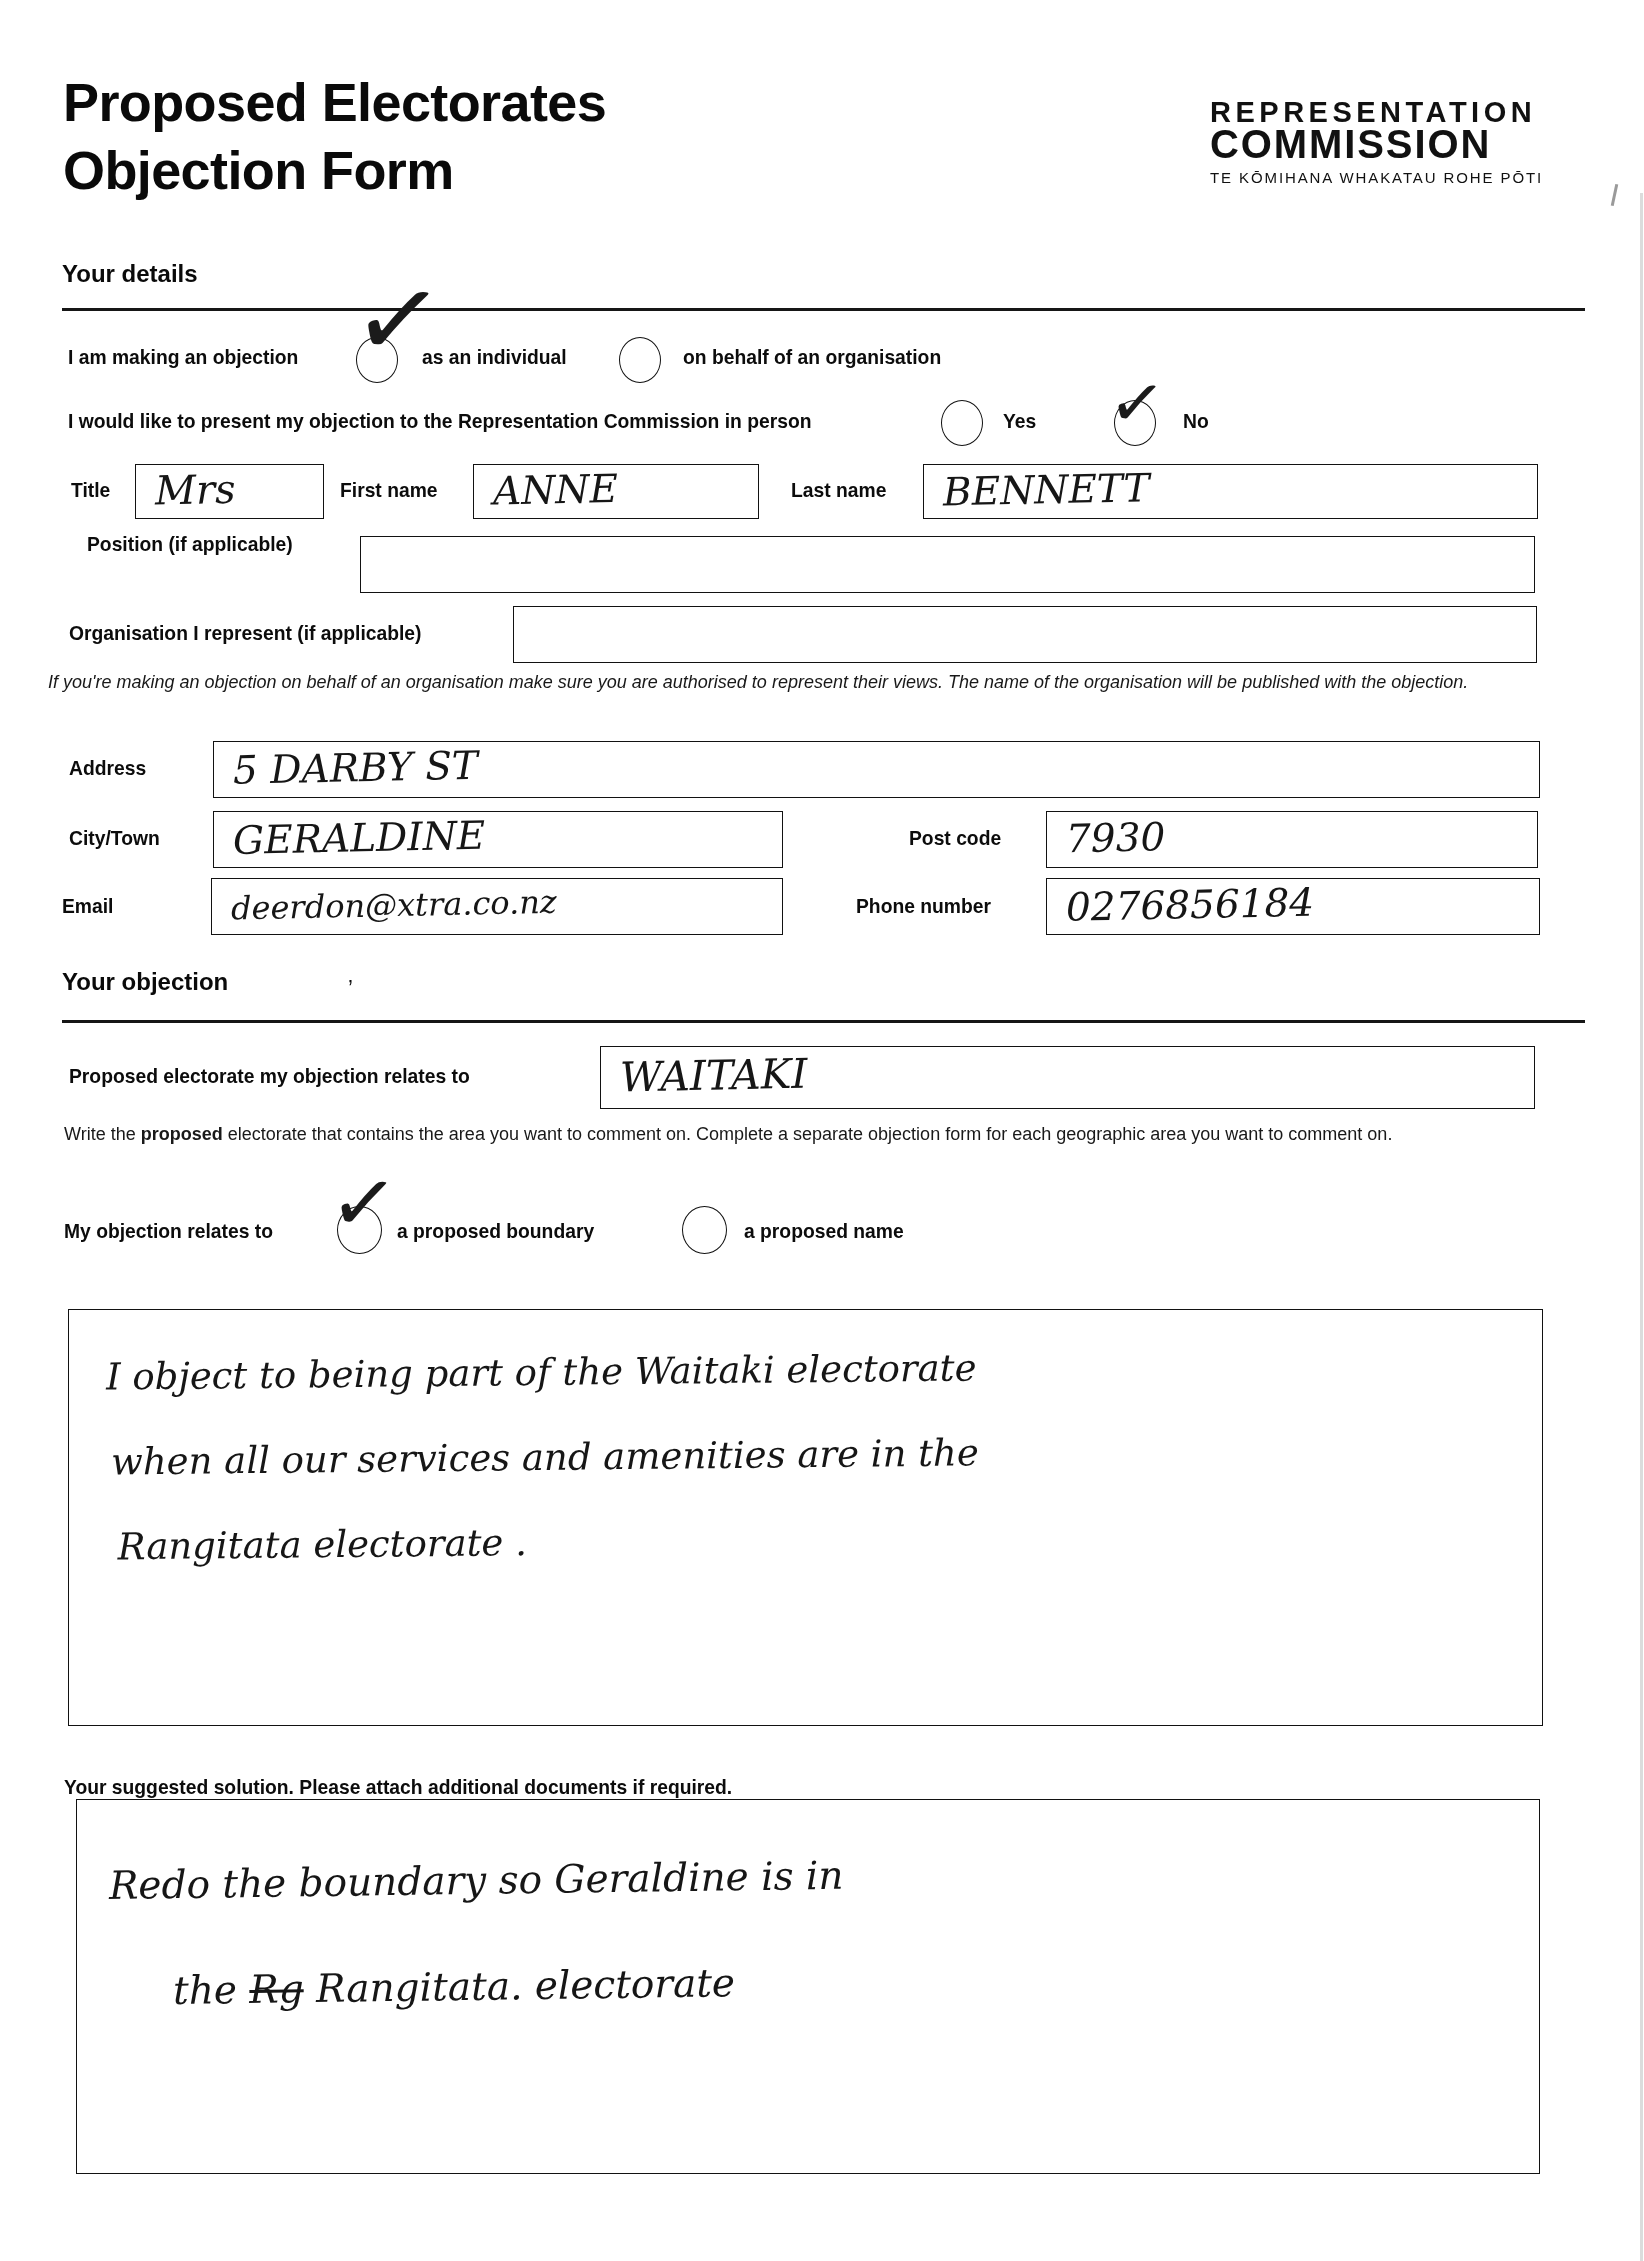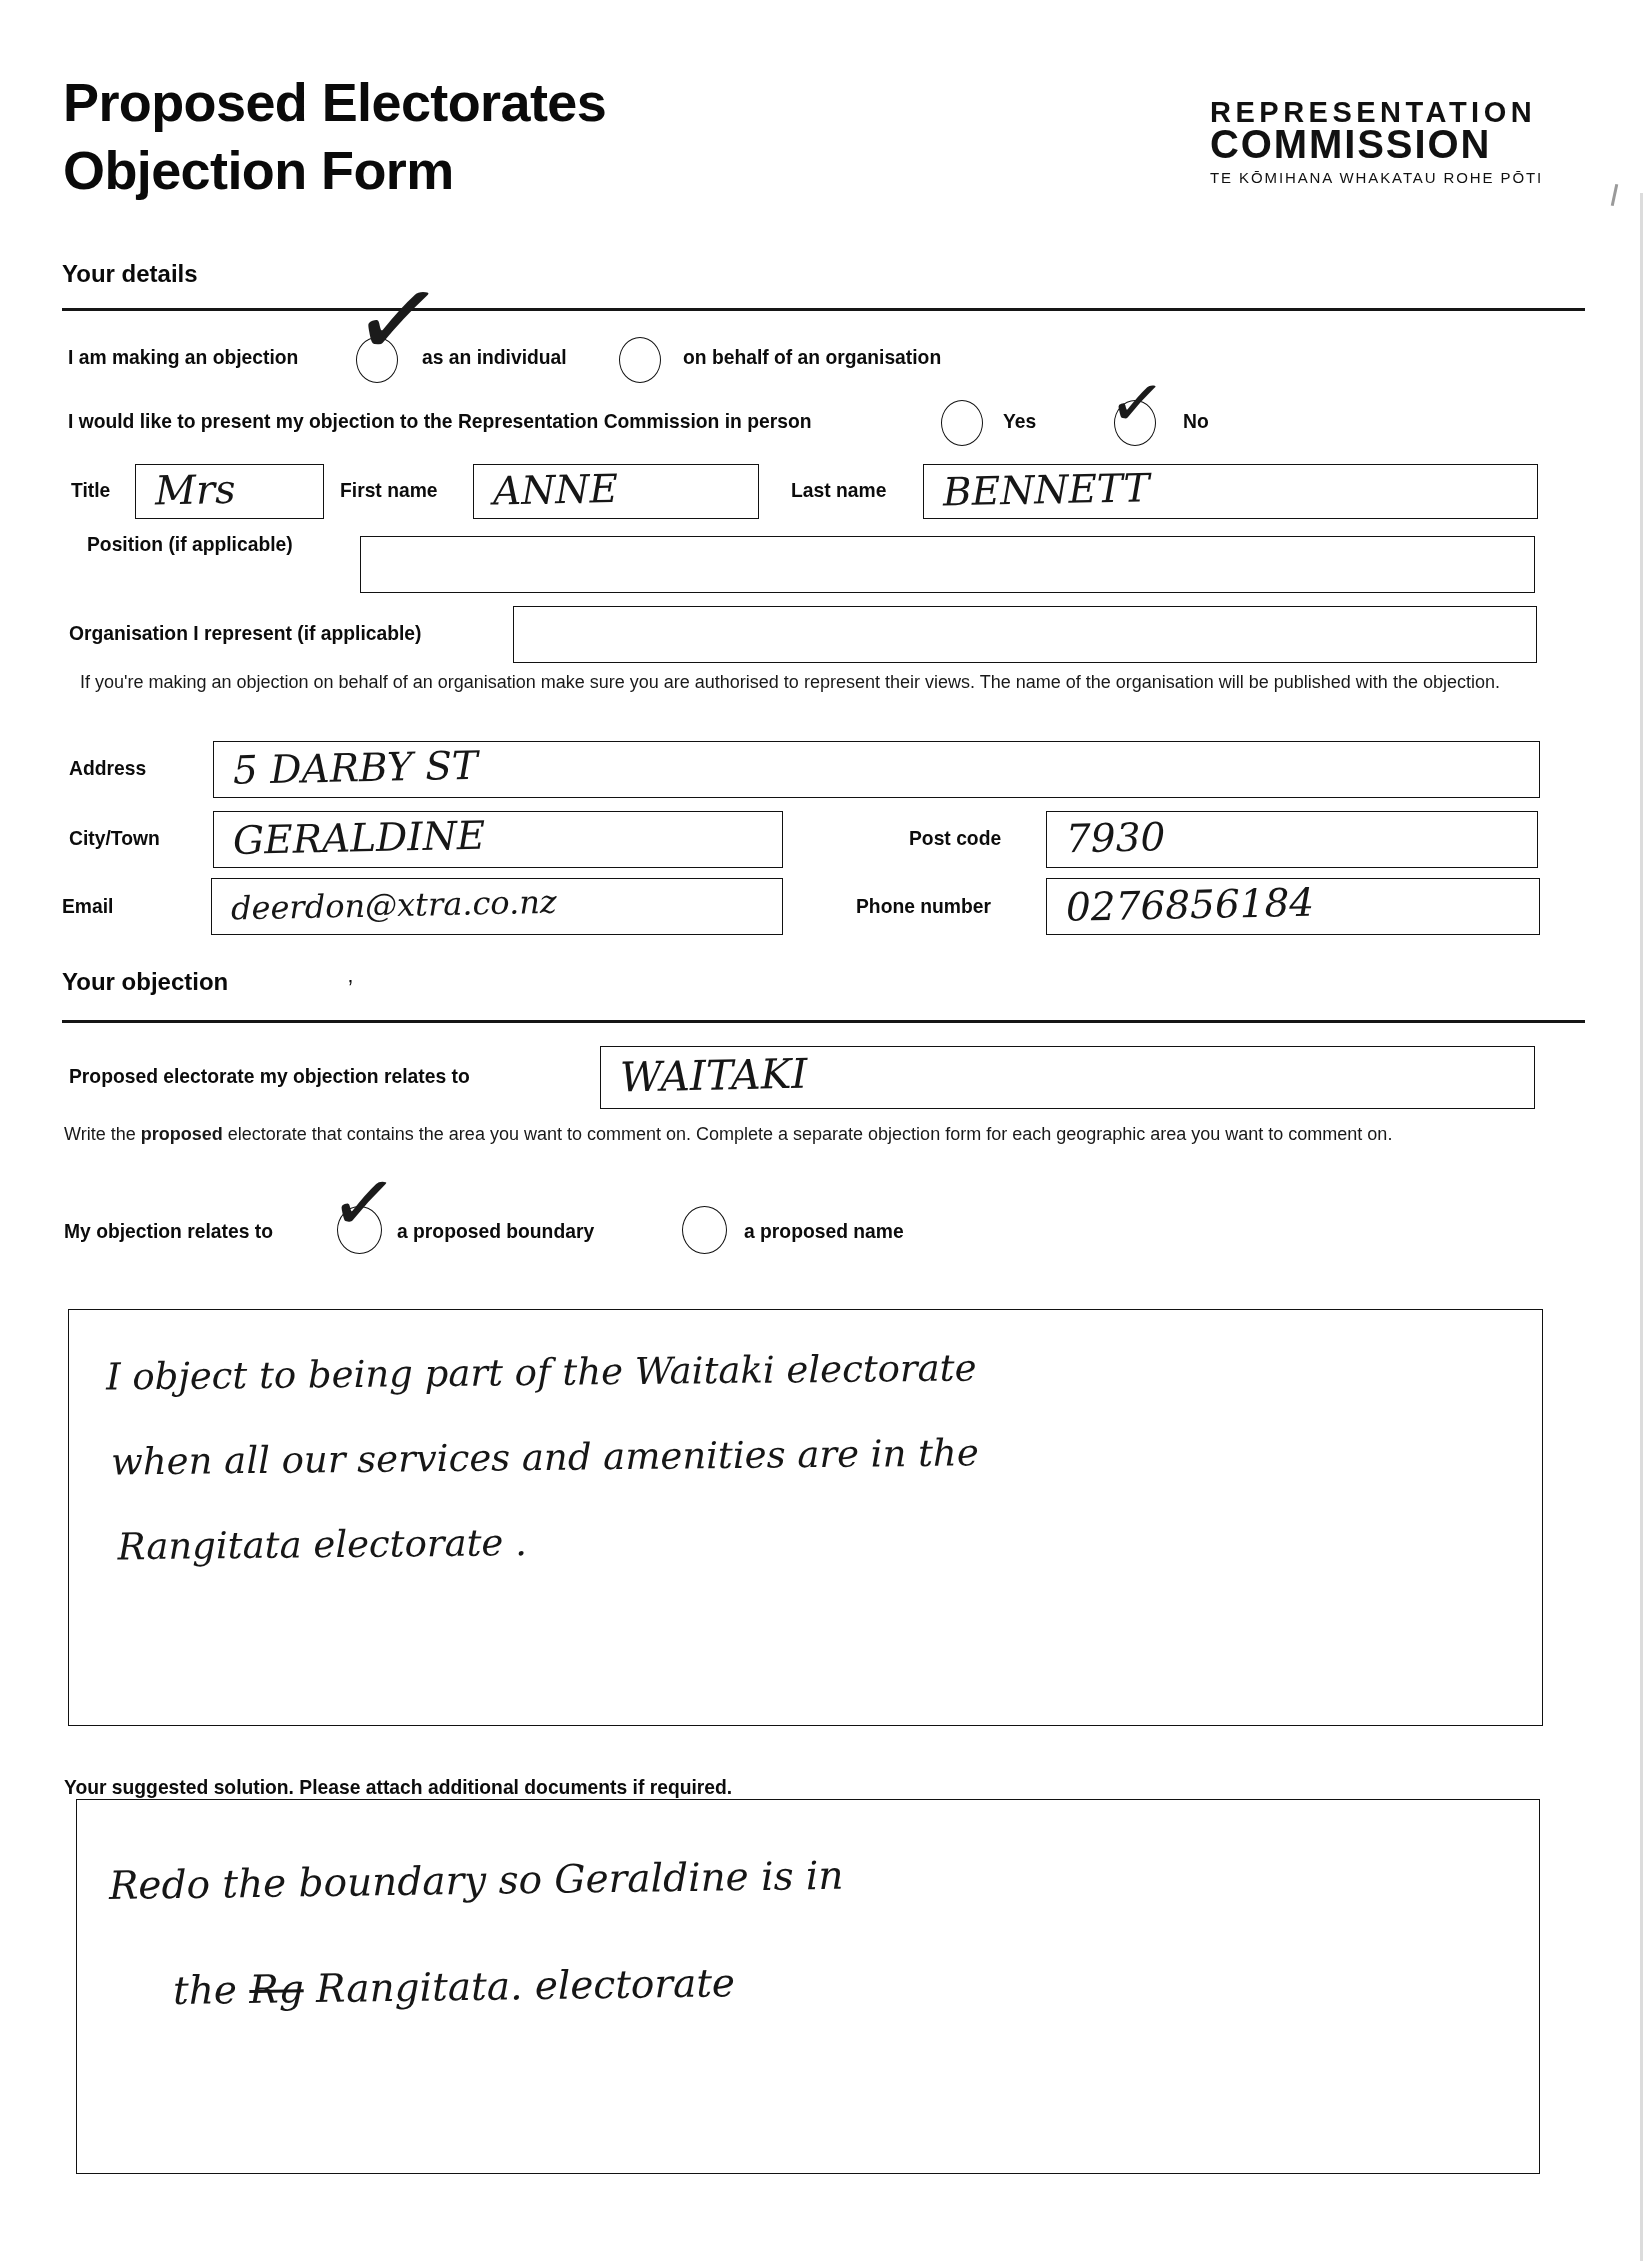--- a/index.html
+++ b/index.html
@@ -103,21 +103,21 @@
   <div class="abs lbl" style="left:69px;top:534px;margin-left:18px;">Position (if applicable)</div>
   <div class="abs box" style="left:360px;top:536px;width:1173px;height:55px;">
     <span class="hand hand-field"></span>
   </div>
 
   <div class="abs lbl" style="left:69px;top:623px;">Organisation I represent (if applicable)</div>
   <div class="abs box" style="left:513px;top:606px;width:1022px;height:55px;">
     <span class="hand hand-field"></span>
   </div>
 
-  <div class="abs note" style="left:80px;top:671px;width:1451px;">If you're making an objection on behalf of an organisation make sure you are authorised to represent their views. The name of the organisation will be published with the objection.</div>
+  <div class="abs note" style="left:48px;top:671px;width:1451px;font-style:italic;">If you're making an objection on behalf of an organisation make sure you are authorised to represent their views. The name of the organisation will be published with the objection.</div>
 
   <div class="abs lbl" style="left:69px;top:758px;">Address</div>
   <div class="abs box" style="left:213px;top:741px;width:1325px;height:55px;">
     <span class="hand hand-field hand-big">5 DARBY ST</span>
   </div>
 
   <div class="abs lbl" style="left:69px;top:828px;">City/Town</div>
   <div class="abs box" style="left:213px;top:811px;width:568px;height:55px;">
     <span class="hand hand-field hand-big">GERALDINE</span>
   </div>

